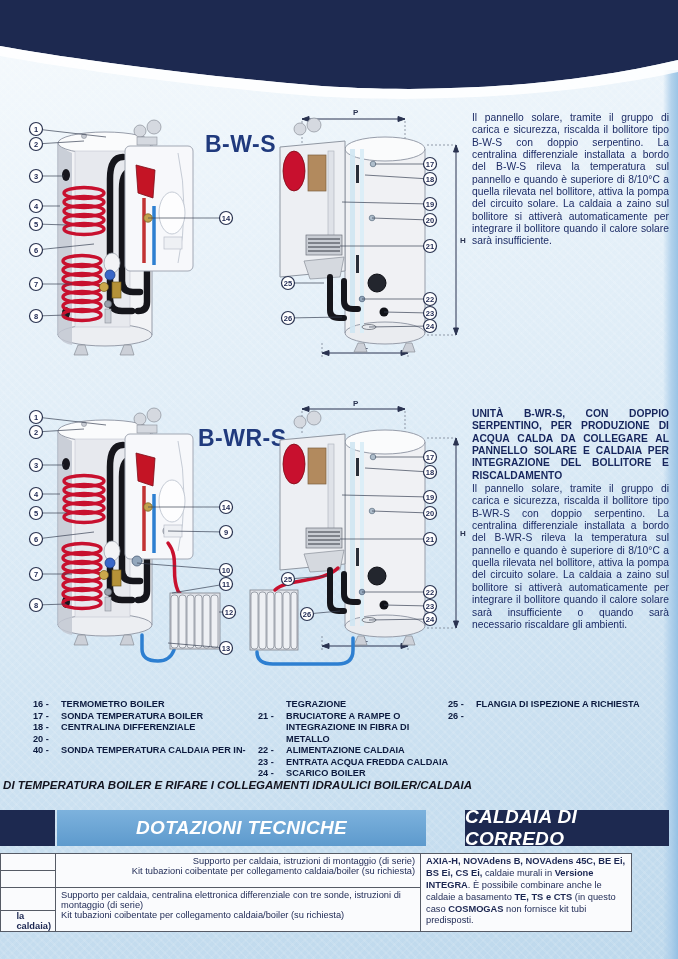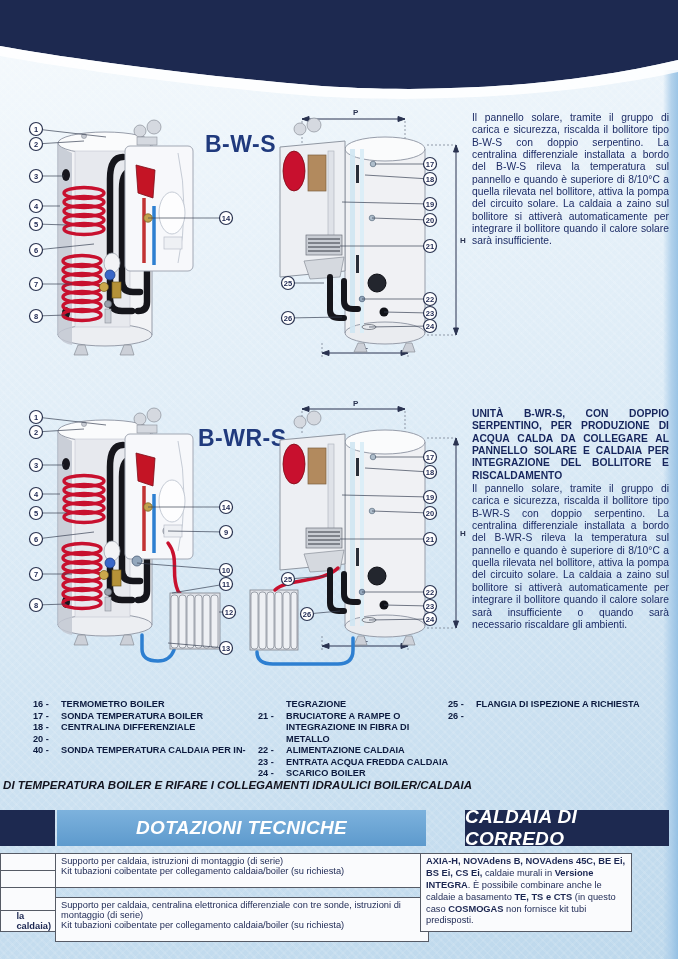--- a/index.html
+++ b/index.html
@@ -40,22 +40,22 @@
   #th0{left:0;width:55px;}
   #th1{left:57px;width:369px;}
   #th2{left:428px;width:204px;margin-left:37px;}
   .tbody{position:absolute;top:43px;left:0;width:678px;height:80px;font-size:9.3px;color:#1c2752;}
   .tcell{position:absolute;background:#fafbfd;border:1px solid #565b66;box-sizing:border-box;padding-left:24px;}
   .tc-pad{padding:2px 5px;}
   #c0a{left:0;width:56px;top:0;height:18px;}
   #c0b{left:0;width:56px;top:17px;height:18px;}
   #c0c{left:0;width:56px;top:34px;height:24px;}
   #c0d{left:0;width:56px;top:57px;height:22px;font-weight:bold;display:flex;align-items:center;justify-content:flex-end;padding-right:4px;}
-  #cm1{left:55px;width:366px;top:0;height:35px;}
-  #cm2{left:55px;width:374px;top:44px;height:45px;}
+  #cm1{left:55px;width:366px;top:0;height:35px;text-align:right;}
+  #cm2{left:55px;width:374px;top:34px;height:45px;}
   #cr{left:420px;width:212px;top:0;height:79px;line-height:1.28;}
   svg{display:block;}
 </style>
 </head>
 <body>
 
 <div class="page">
   <div class="right-strip"></div>
 
   <svg class="hdr-svg" width="678" height="100" viewBox="0 0 678 100">

